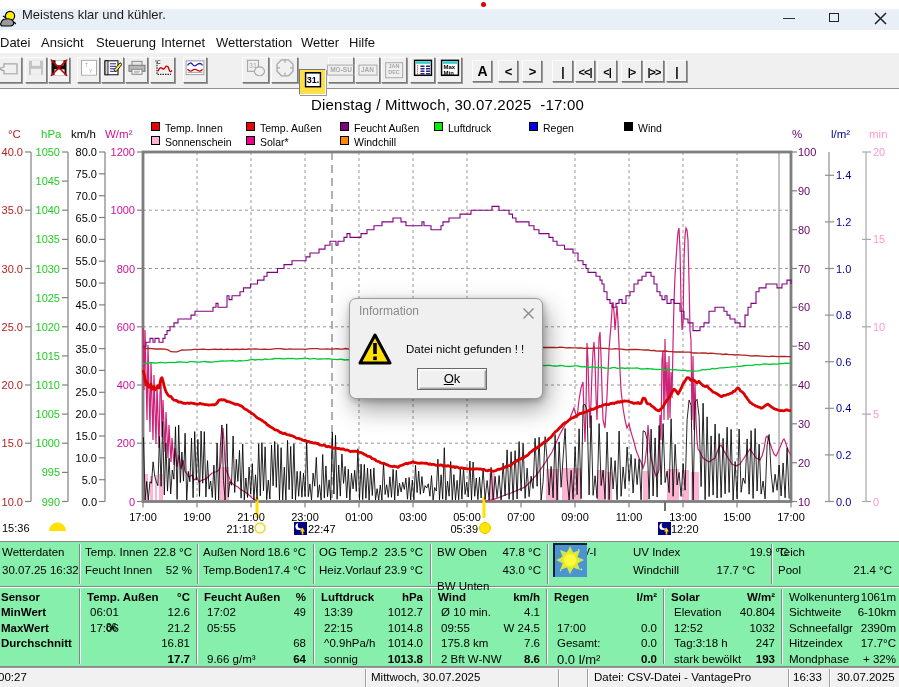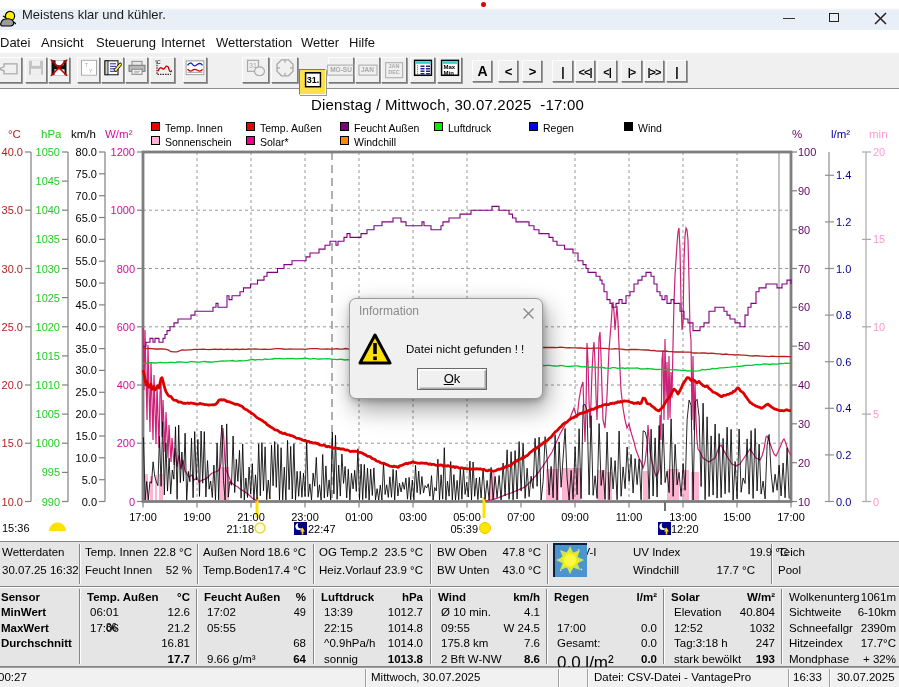--- a/index.html
+++ b/index.html
@@ -429,21 +429,21 @@
 <svg width="34" height="33" style="position:absolute;left:8px;top:34px" xmlns="http://www.w3.org/2000/svg">
 <path d="M17 2 L32 30 L2 30 Z" fill="#ffe000" stroke="#000" stroke-width="3" stroke-linejoin="round"></path>
 <rect x="15.2" y="10" width="3.6" height="11" fill="#000"></rect>
       <rect x="15.2" y="23.5" width="3.6" height="3.6" fill="#000"></rect>
 </svg>
 <div style="position:absolute;left:56px;top:44px;font-size:11.5px;color:#000">Datei nicht gefunden ! !</div>
 <div style="position:absolute;left:67px;top:69px;width:70px;height:22px;background:#f0f0f0;border:1px solid #696969;box-shadow:inset 1.5px 1.5px 0 #ffffff,inset -1.5px -1.5px 0 #a8a8a8">
 <div style="position:absolute;left:50%;top:3px;transform:translateX(-50%);font-size:13px;color:#000"><span style="text-decoration:underline">O</span>k</div>
 </div>
   </div>
-<div style="position:absolute;left:0;top:541px;width:899px;height:126px;background:#e5e5e5;border-top:1px solid #868686">
+<div style="position:absolute;left:0;top:541px;width:899px;height:126px;background:#86efac;border-top:1px solid #868686">
 <div style="position:absolute;left:0;top:44px;width:899px;height:2px;border-top:1px solid #868686;border-bottom:1px solid #fdfdfd"></div>
 <div style="position:absolute;left:0;top:124px;width:899px;height:1px;background:#868686"></div>
 <div style="position:absolute;left:79px;top:2px;width:2px;height:40px;border-left:1px solid #868686;border-right:1px solid #fdfdfd"></div>
 <div style="position:absolute;left:197px;top:2px;width:2px;height:40px;border-left:1px solid #868686;border-right:1px solid #fdfdfd"></div>
 <div style="position:absolute;left:313px;top:2px;width:2px;height:40px;border-left:1px solid #868686;border-right:1px solid #fdfdfd"></div>
 <div style="position:absolute;left:430px;top:2px;width:2px;height:40px;border-left:1px solid #868686;border-right:1px solid #fdfdfd"></div>
 <div style="position:absolute;left:547px;top:2px;width:2px;height:40px;border-left:1px solid #868686;border-right:1px solid #fdfdfd"></div>
 <div style="position:absolute;left:771px;top:2px;width:2px;height:40px;border-left:1px solid #868686;border-right:1px solid #fdfdfd"></div>
 <div style="position:absolute;left:79px;top:47px;width:2px;height:75px;border-left:1px solid #868686;border-right:1px solid #fdfdfd"></div>
 <div style="position:absolute;left:196px;top:47px;width:2px;height:75px;border-left:1px solid #868686;border-right:1px solid #fdfdfd"></div>
@@ -461,29 +461,30 @@
 <div style="position:absolute;left:203px;top:4px;font-size:11.5px;font-weight:normal;color:#000;white-space:nowrap">Außen Nord</div>
 <div style="position:absolute;left:106px;top:4px;width:200px;text-align:right;font-size:11.5px;font-weight:normal;color:#000;white-space:nowrap">18.6 °C</div>
 <div style="position:absolute;left:203px;top:22px;font-size:11.5px;font-weight:normal;color:#000;white-space:nowrap">Temp.Boden</div>
 <div style="position:absolute;left:106px;top:22px;width:200px;text-align:right;font-size:11.5px;font-weight:normal;color:#000;white-space:nowrap">17.4 °C</div>
 <div style="position:absolute;left:319px;top:4px;font-size:11.5px;font-weight:normal;color:#000;white-space:nowrap">OG Temp.2</div>
 <div style="position:absolute;left:223px;top:4px;width:200px;text-align:right;font-size:11.5px;font-weight:normal;color:#000;white-space:nowrap">23.5 °C</div>
 <div style="position:absolute;left:319px;top:22px;font-size:11.5px;font-weight:normal;color:#000;white-space:nowrap">Heiz.Vorlauf</div>
 <div style="position:absolute;left:223px;top:22px;width:200px;text-align:right;font-size:11.5px;font-weight:normal;color:#000;white-space:nowrap">23.9 °C</div>
 <div style="position:absolute;left:437px;top:4px;font-size:11.5px;font-weight:normal;color:#000;white-space:nowrap">BW Oben</div>
 <div style="position:absolute;left:341px;top:4px;width:200px;text-align:right;font-size:11.5px;font-weight:normal;color:#000;white-space:nowrap">47.8 °C</div>
-<div style="position:absolute;left:437px;top:22px;font-size:11.5px;font-weight:normal;color:#000;white-space:nowrap">BW Unten</div>
+<div style="position:absolute;left:437px;top:38px;font-size:11.5px;font-weight:normal;color:#000;white-space:nowrap">BW Unten</div>
 <div style="position:absolute;left:341px;top:22px;width:200px;text-align:right;font-size:11.5px;font-weight:normal;color:#000;white-space:nowrap">43.0 °C</div>
 <div style="position:absolute;left:633px;top:4px;font-size:11.5px;font-weight:normal;color:#000;white-space:nowrap">UV Index</div>
 <div style="position:absolute;left:555px;top:4px;width:200px;text-align:left;font-size:11.5px;font-weight:normal;color:#000;white-space:nowrap">1.0 UV-I</div>
 <div style="position:absolute;left:633px;top:22px;font-size:11.5px;font-weight:normal;color:#000;white-space:nowrap">Windchill</div>
 <div style="position:absolute;left:555px;top:22px;width:200px;text-align:right;font-size:11.5px;font-weight:normal;color:#000;white-space:nowrap">17.7 °C</div>
 <div style="position:absolute;left:778px;top:4px;font-size:11.5px;font-weight:normal;color:#000;white-space:nowrap">Teich</div>
 <div style="position:absolute;left:669px;top:4px;width:200px;text-align:center;font-size:11.5px;font-weight:normal;color:#000;white-space:nowrap">19.9 °C</div>
 <div style="position:absolute;left:778px;top:22px;font-size:11.5px;font-weight:normal;color:#000;white-space:nowrap">Pool</div>
+<div style="position:absolute;left:692px;top:22px;width:200px;text-align:right;font-size:11.5px;font-weight:normal;color:#000;white-space:nowrap">21.4 °C</div>
 <div style="position:absolute;left:553px;top:1px;width:34px;height:34px;background:#4b94cd;border-top:2px solid #0d1f3c;border-left:2px solid #0d1f3c">
 <svg width="32" height="32" viewBox="1 1 34 34" xmlns="http://www.w3.org/2000/svg">
 <circle cx="8" cy="8" r="0.9" fill="#cfe8f8"></circle>
         <circle cx="26" cy="6" r="0.8" fill="#cfe8f8"></circle>
         <circle cx="29" cy="27" r="0.9" fill="#cfe8f8"></circle>
         <circle cx="7" cy="28" r="0.8" fill="#cfe8f8"></circle>
 <polygon points="32.0,17.0 24.9,20.3 27.6,27.6 20.3,24.9 17.0,32.0 13.7,24.9 6.4,27.6 9.1,20.3 2.0,17.0 9.1,13.7 6.4,6.4 13.7,9.1 17.0,2.0 20.3,9.1 27.6,6.4 24.9,13.7" fill="#cde35a"></polygon>
 <polygon points="26.7,19.6 22.0,21.9 19.6,26.7 15.2,23.8 9.9,24.1 10.2,18.8 7.3,14.4 12.0,12.1 14.4,7.3 18.8,10.2 24.1,9.9 23.8,15.2" fill="#f2ef00"></polygon>
 <circle cx="17" cy="17" r="6.5" fill="#fdf842"></circle>
 </svg></div>
@@ -528,21 +529,21 @@
 <div style="position:absolute;left:441px;top:95px;font-size:11.5px;font-weight:normal;color:#000;white-space:nowrap">175.8 km</div>
 <div style="position:absolute;left:340px;top:95px;width:200px;text-align:right;font-size:11.5px;font-weight:normal;color:#000;white-space:nowrap">7.6</div>
 <div style="position:absolute;left:441px;top:111px;font-size:11.5px;font-weight:normal;color:#000;white-space:nowrap">2 Bft W-NW</div>
 <div style="position:absolute;left:340px;top:111px;width:200px;text-align:right;font-size:11.5px;font-weight:bold;color:#000;white-space:nowrap">8.6</div>
 <div style="position:absolute;left:554px;top:49px;font-size:11.5px;font-weight:bold;color:#000;white-space:nowrap">Regen</div>
 <div style="position:absolute;left:457px;top:49px;width:200px;text-align:right;font-size:11.5px;font-weight:bold;color:#000;white-space:nowrap">l/m²</div>
 <div style="position:absolute;left:557px;top:80px;font-size:11.5px;font-weight:normal;color:#000;white-space:nowrap">17:00</div>
 <div style="position:absolute;left:457px;top:80px;width:200px;text-align:right;font-size:11.5px;font-weight:normal;color:#000;white-space:nowrap">0.0</div>
 <div style="position:absolute;left:557px;top:95px;font-size:11.5px;font-weight:normal;color:#000;white-space:nowrap">Gesamt:</div>
 <div style="position:absolute;left:457px;top:95px;width:200px;text-align:right;font-size:11.5px;font-weight:normal;color:#000;white-space:nowrap">0.0</div>
-<div style="position:absolute;left:557px;top:111px;font-size:17px;font-weight:normal;color:#000;white-space:nowrap">0.0 l/m²</div>
+<div style="position:absolute;left:557px;top:111px;font-size:13px;font-weight:normal;color:#000;white-space:nowrap">0.0 l/m²</div>
 <div style="position:absolute;left:457px;top:111px;width:200px;text-align:right;font-size:11.5px;font-weight:bold;color:#000;white-space:nowrap">0.0</div>
 <div style="position:absolute;left:671px;top:49px;font-size:11.5px;font-weight:bold;color:#000;white-space:nowrap">Solar</div>
 <div style="position:absolute;left:575px;top:49px;width:200px;text-align:right;font-size:11.5px;font-weight:bold;color:#000;white-space:nowrap">W/m²</div>
 <div style="position:absolute;left:674px;top:64px;font-size:11.5px;font-weight:normal;color:#000;white-space:nowrap">Elevation</div>
 <div style="position:absolute;left:575px;top:64px;width:200px;text-align:right;font-size:11.5px;font-weight:normal;color:#000;white-space:nowrap">40.804</div>
 <div style="position:absolute;left:674px;top:80px;font-size:11.5px;font-weight:normal;color:#000;white-space:nowrap">12:52</div>
 <div style="position:absolute;left:575px;top:80px;width:200px;text-align:right;font-size:11.5px;font-weight:normal;color:#000;white-space:nowrap">1032</div>
 <div style="position:absolute;left:674px;top:95px;font-size:11.5px;font-weight:normal;color:#000;white-space:nowrap">Tag:3:18 h</div>
 <div style="position:absolute;left:575px;top:95px;width:200px;text-align:right;font-size:11.5px;font-weight:normal;color:#000;white-space:nowrap">247</div>
 <div style="position:absolute;left:674px;top:111px;font-size:11.5px;font-weight:normal;color:#000;white-space:nowrap">stark bewölkt</div>

